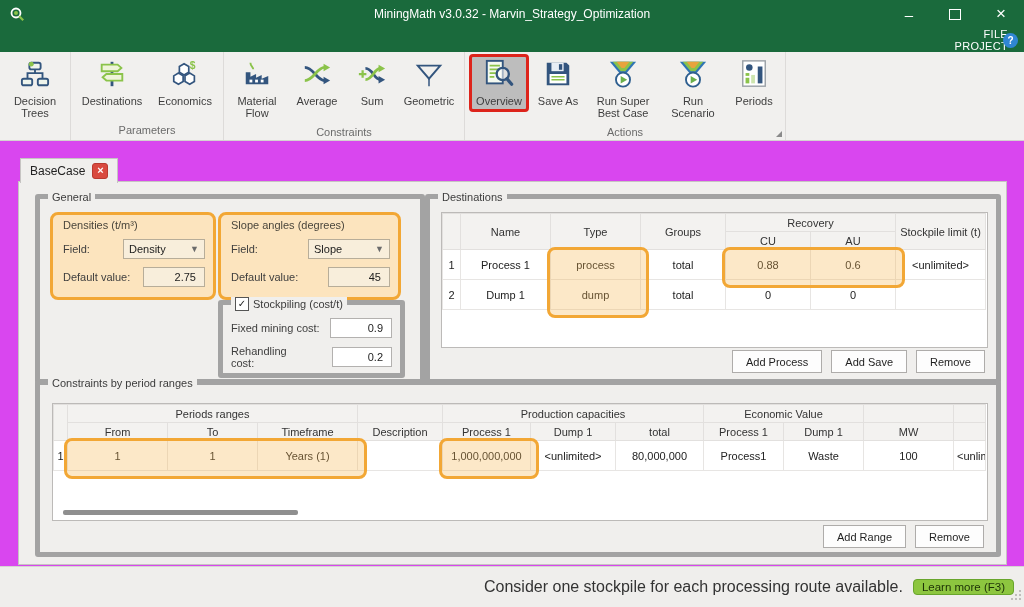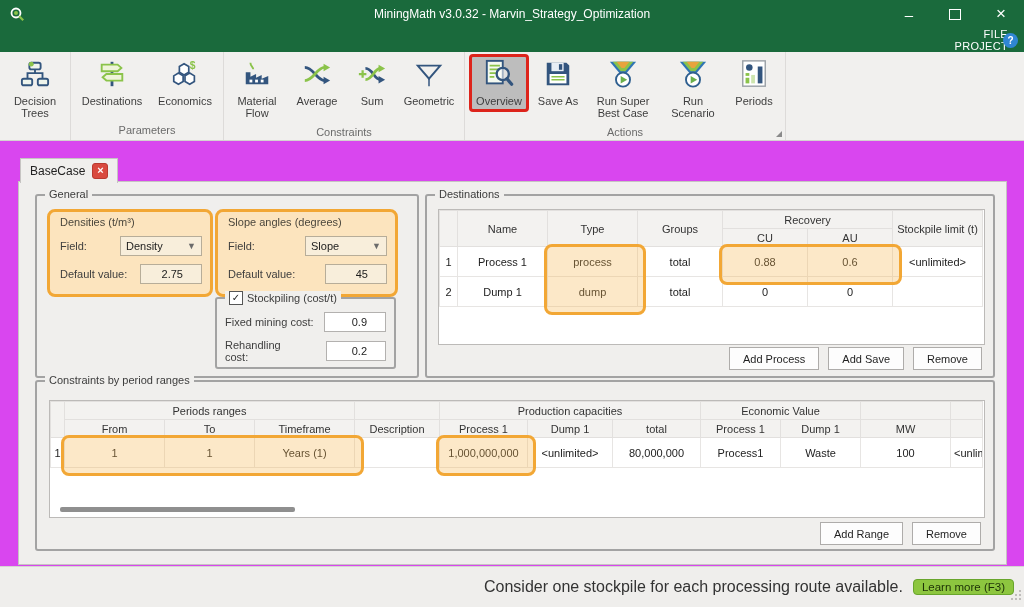--- a/index.html
+++ b/index.html
@@ -30,30 +30,30 @@
   .rbtn.sel{background:#bdbdbd;border:3px solid #dd241b;}
   .glabel{height:17px;font-size:11px;color:#6b6b6b;text-align:center;line-height:15px;}
   .launcher{position:absolute;right:3px;bottom:3px;width:0;height:0;border-left:6px solid transparent;border-bottom:6px solid #8a8a8a;}
 
   
   .tab{position:absolute;left:20px;top:158px;height:24px;background:#f0efed;border:1px solid #c6c4c2;border-bottom:none;display:flex;align-items:center;gap:7px;padding:0 9px;z-index:3;font-size:12px;color:#222;}
   .tabclose{width:14px;height:14px;border-radius:3px;background:#d94a3f;border:1px solid #b93a30;color:#fff;font-size:11px;font-weight:bold;line-height:12px;text-align:center;}
   .panel{position:absolute;left:18px;top:181px;width:987px;height:382px;border:1px solid #c6c4c2;background:#f0efed;}
 
   
-  .gbox{position:absolute;border:2px solid #a3a3a3;border-radius:3px;}
+  .gbox{position:absolute;border:5px solid #a3a3a3;border-radius:3px;}
   .gtitle{position:absolute;top:-8px;left:8px;background:#f0efed;padding:0 4px;font-size:11px;color:#3c3c3c;white-space:nowrap;display:flex;align-items:center;gap:4px;}
   .gbox.orange{border:3px solid #f2a735;border-radius:8px;background:#fce4be;}
   .gbox.orange .otitle{position:absolute;top:4px;left:10px;font-size:11px;color:#4a463c;}
   .frow{position:absolute;display:flex;align-items:center;justify-content:space-between;}
   .flabel{font-size:11px;color:#3e3e3e;}
   .select,.tinput{box-sizing:border-box;height:20px;border:1px solid #b3a astyle;}
   .select{display:flex;align-items:center;justify-content:space-between;padding:0 5px;font-size:11px;color:#1c1c1c;background:#f8eedb;border:1px solid #b7ad99;}
   .select .arrow{color:#6b6b6b;font-size:9px;margin-left:4px;}
-  .tinput{display:flex;align-items:center;justify-content:flex-end;padding:0 18px;font-size:11px;color:#1c1c1c;background:#f8eedb;border:1px solid #b7ad99;}
+  .tinput{display:flex;align-items:center;justify-content:flex-end;padding:0 8px;font-size:11px;color:#1c1c1c;background:#f8eedb;border:1px solid #b7ad99;}
   .white .select,.white .tinput,.select.white,.tinput.white{background:#fff;border:1px solid #b3b1af;}
   .cbox{width:12px;height:12px;border:1px solid #555;background:#fff;font-size:10px;line-height:11px;text-align:center;color:#222;font-weight:bold;}
 
   
   .twrap{position:absolute;background:#fff;border:1px solid #bcbab8;overflow:hidden;}
   table{border-collapse:collapse;table-layout:fixed;}
   th{background:#f3f2f0;font-weight:normal;font-size:11px;color:#333;border:1px solid #e2e0de;height:17px;padding:0;overflow:hidden;white-space:nowrap;}
   td{border:1px solid #e7e5e3;font-size:11px;color:#222;text-align:center;height:29px;padding:0 2px;background:#fff;overflow:hidden;white-space:nowrap;}
   .hl{position:absolute;border:3px solid #f2a735;border-radius:8px;background:rgba(247,183,85,.32);pointer-events:none;}
   .hthumb{position:absolute;height:5px;background:#8f8f8f;border-radius:2px;}

